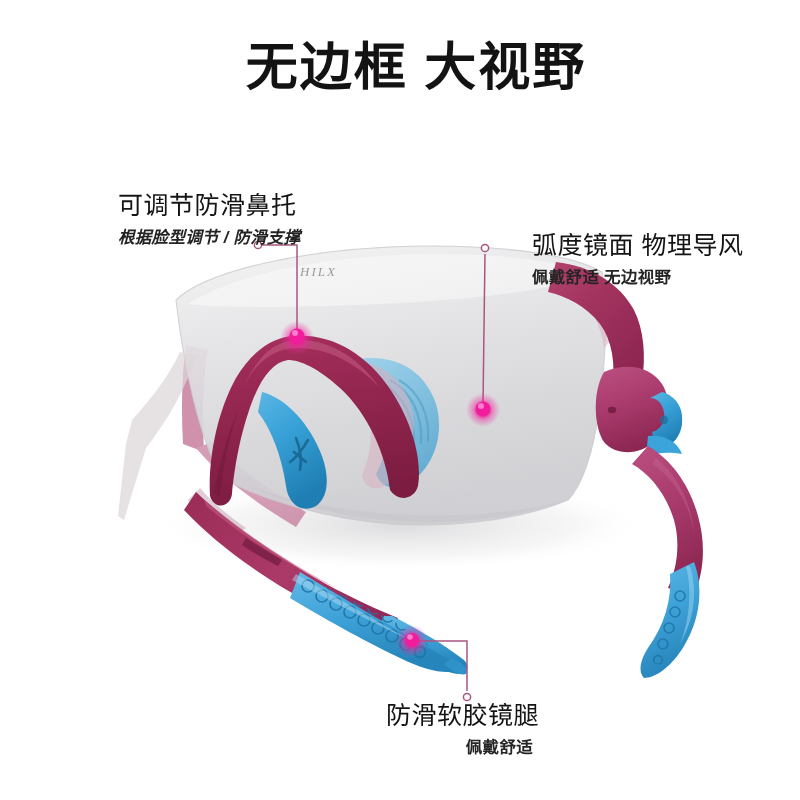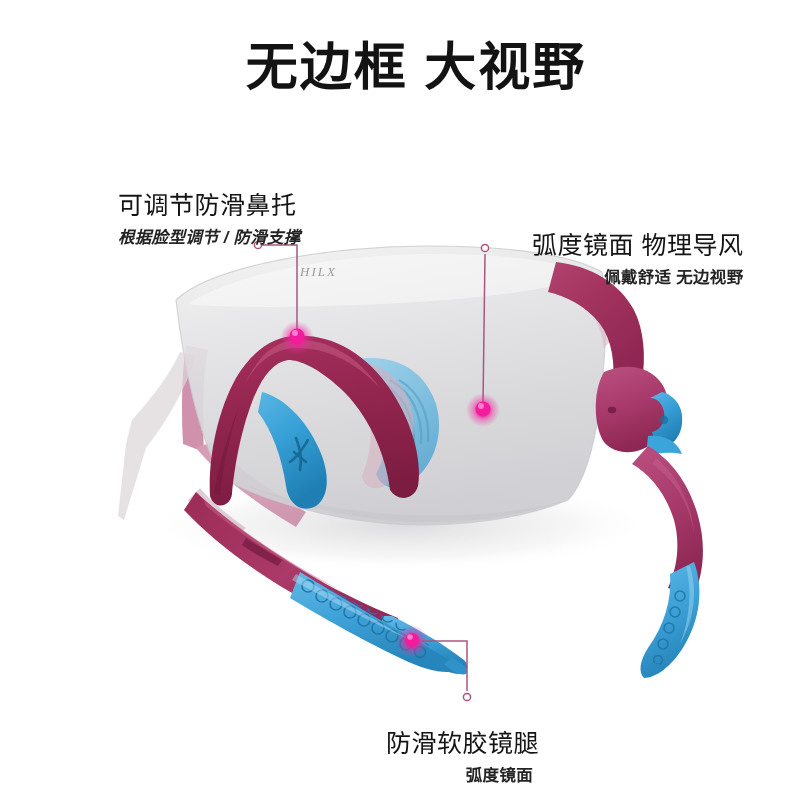--- a/index.html
+++ b/index.html
@@ -29,22 +29,22 @@
     font-size:25px;font-weight:400;letter-spacing:.5px;
     line-height:1.2;white-space:nowrap;color:#141414;
   }
   .callout .sub{
     font-size:16.5px;font-weight:700;letter-spacing:.3px;
     line-height:1.25;white-space:nowrap;color:#242424;margin-top:7px;
   }
   #callout-nose{left:118px;top:190px;text-align:left;}
   #callout-nose .sub{text-align:center;font-style:italic;}
   #callout-lens{left:492px;top:230px;text-align:left;margin-left:40px;}
-  #callout-lens .sub{text-align:right;}
-  #callout-temple{left:386px;top:700px;text-align:left;margin-top:28px;}
+  #callout-lens .sub{}
+  #callout-temple{left:386px;top:700px;text-align:left;}
   #callout-temple .sub{text-align:right;padding-right:6px;}
 
   
   #leaders{position:absolute;left:0;top:0;width:800px;height:800px;}
 
   
   #product{position:absolute;left:0;top:0;width:800px;height:800px;}
 </style>
 </head>
 <body>
@@ -385,16 +385,16 @@
     <div class="sub">根据脸型调节 / 防滑支撑</div>
   </div>
 
   <div class="callout" id="callout-lens">
     <div class="ttl">弧度镜面 物理导风</div>
     <div class="sub">佩戴舒适 无边视野</div>
   </div>
 
   <div class="callout" id="callout-temple">
     <div class="ttl">防滑软胶镜腿</div>
-    <div class="sub">弧度镜面</div>
+    <div class="sub">佩戴舒适</div>
   </div>
 
 </div>
 
 </body></html>

